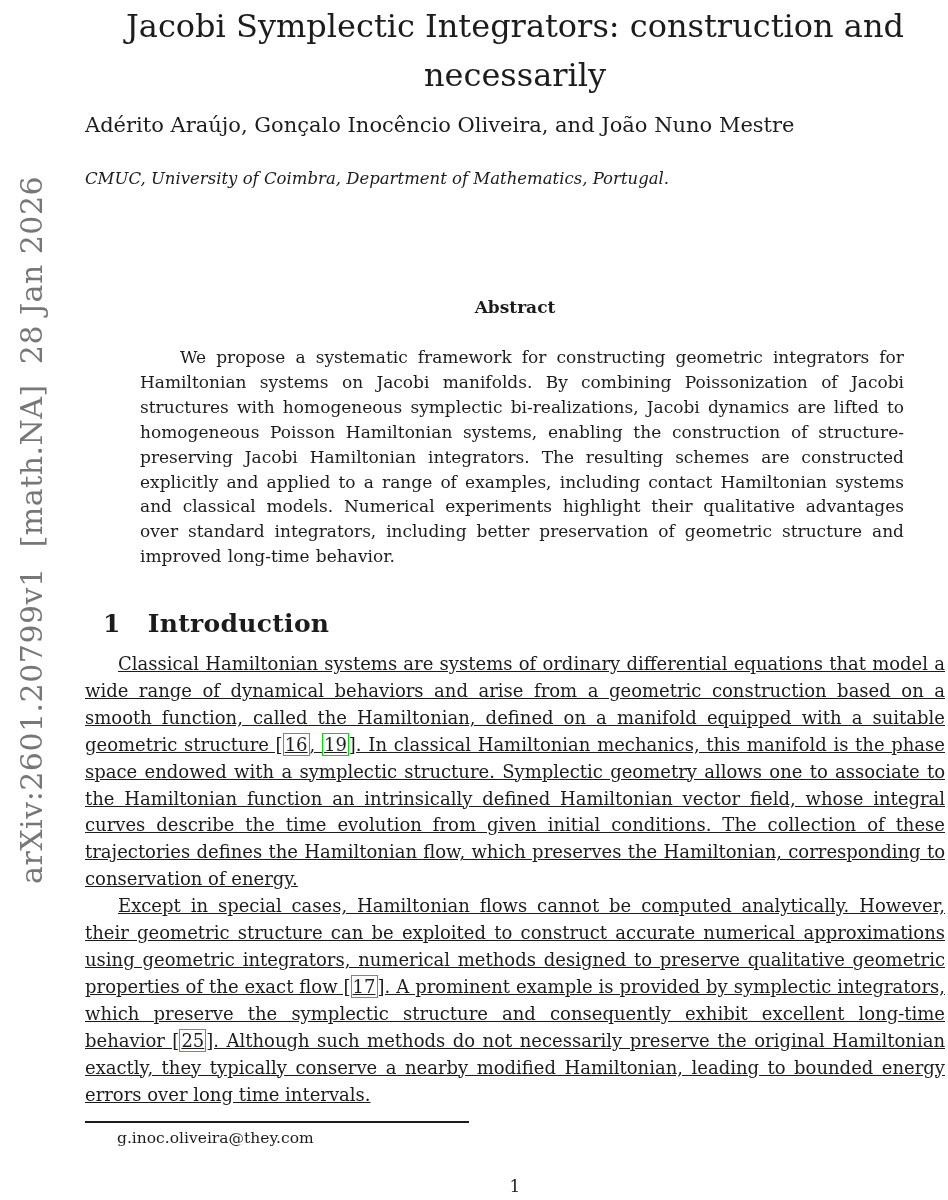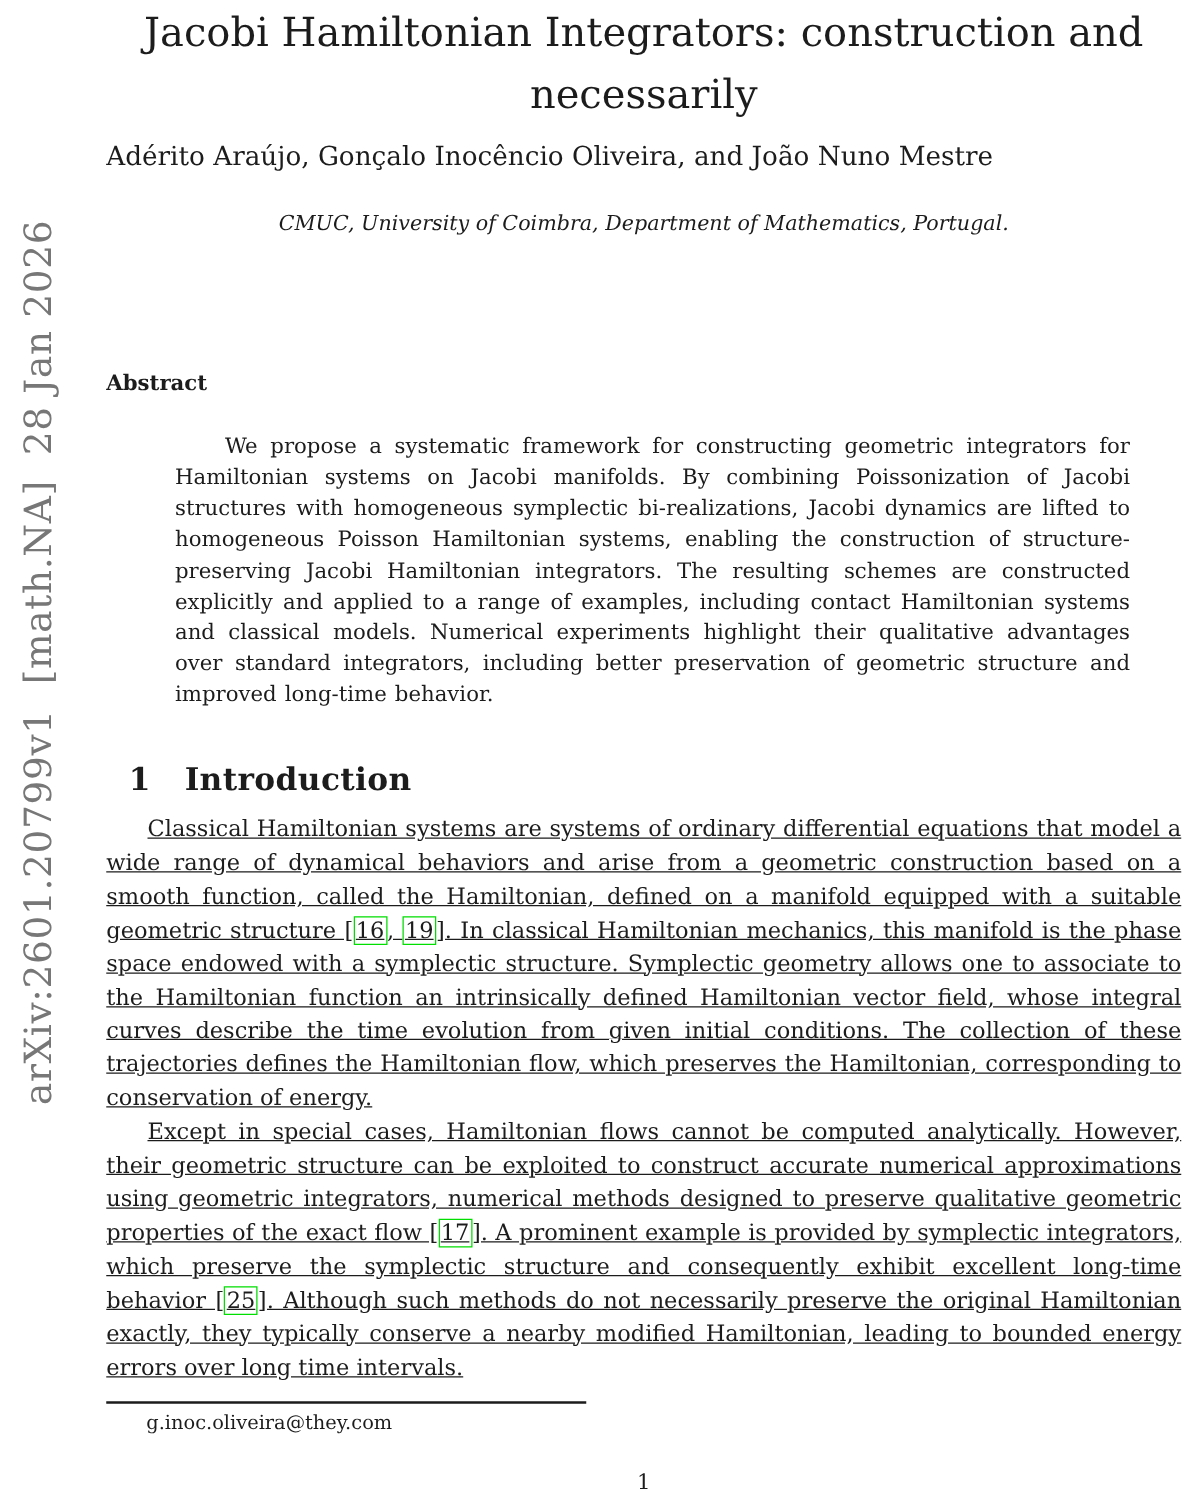--- a/index.html
+++ b/index.html
@@ -47,30 +47,29 @@
     left: 85px;
     width: 860px;
     text-align: left;
     font-size: 21px;
   }
   .affiliation {
     position: absolute;
     top: 169px;
     left: 85px;
     width: 860px;
-    text-align: center;
     font-style: italic;
     font-size: 16.5px;
   }
   .abs-heading {
     position: absolute;
     top: 297px;
     left: 85px;
     width: 860px;
-    text-align: left;
+    text-align: center;
     font-weight: bold;
     font-size: 17px;
   }
   .abs-text {
     position: absolute;
     top: 333px;
     left: 128px;
     width: 764px;
     margin: 12px;
     font-size: 17px;
@@ -131,21 +130,21 @@
   }
 </style>
 </head>
 <body>
 
 <div class="page">
 
   <div class="watermark">arXiv:2601.20799v1  [math.NA]  28 Jan 2026</div>
 
   <h1 class="title">
-    <span class="tl">Jacobi Hamiltonian Integrators: construction and</span>
+    <span class="tl">Jacobi Symplectic Integrators: construction and</span>
     <span class="tl">necessarily</span>
   </h1>
 
   <div class="authors">Adérito Araújo, Gonçalo Inocêncio Oliveira, and João Nuno Mestre</div>
 
   <div class="affiliation">CMUC, University of Coimbra, Department of Mathematics, Portugal.</div>
 
   <div class="abs-heading">Abstract</div>
 
   <p class="abs-text">We propose a systematic framework for constructing geometric integrators for Hamiltonian systems on Jacobi manifolds. By combining Poissonization of Jacobi structures with homogeneous symplectic bi-realizations, Jacobi dynamics are lifted to homogeneous Poisson Hamiltonian systems, enabling the construction of structure-preserving Jacobi Hamiltonian integrators. The resulting schemes are constructed explicitly and applied to a range of examples, including contact Hamiltonian systems and classical models. Numerical experiments highlight their qualitative advantages over standard integrators, including better preservation of geometric structure and improved long-time behavior.</p>

